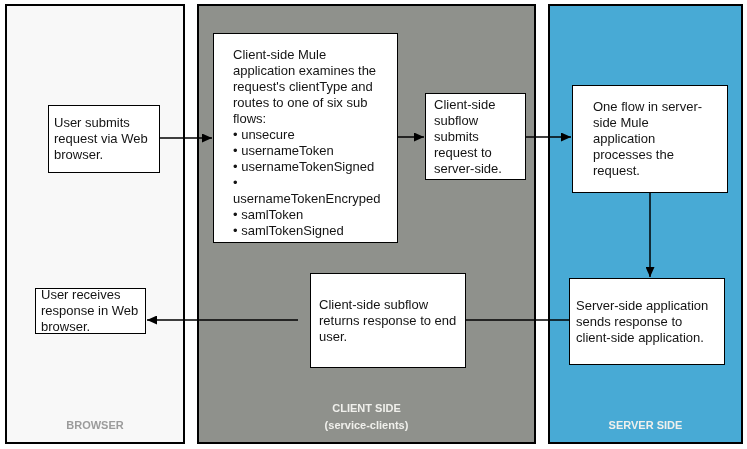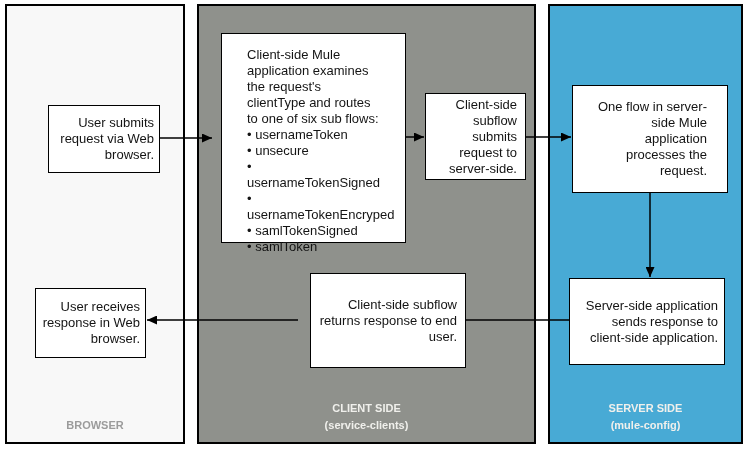--- a/index.html
+++ b/index.html
@@ -26,32 +26,32 @@
   }
   .label-browser { color:#9b9b9b; }
   .label-client, .label-server { color:#f0f0ec; }
 
   .box {
     position:absolute;
     background:#ffffff;
     border:1px solid #000;
     box-sizing:border-box;
     display:flex; align-items:center; justify-content:center;
-    text-align:right;
+    text-align:left;
     font-size:13px; line-height:16px; color:#141414;
     z-index:3;
   }
   .box-user-submits    { left:48px;  top:105px; width:112px; height:68px;  padding:15px 5px; }
   .box-examine         { left:213px; top:33px;  width:185px; height:210px;
-                         display:block; text-align:left; padding:13px 25px;margin-left:8px; }
+                         display:block; text-align:left; padding:13px 19px; }
   .box-subflow-submits { left:425px; top:93px;  width:101px; height:87px;  padding:0 8px; }
   .box-one-flow        { left:572px; top:85px;  width:156px; height:108px; padding:0 20px; }
   .box-server-response { left:569px; top:278px; width:156px; height:87px;  padding:0 6px; }
   .box-subflow-returns { left:298px; top:273px; width:156px; height:95px;  padding:0 8px;margin-left:12px; }
-  .box-user-receives   { left:35px;  top:288px; width:111px; height:70px;  padding:0 5px; }
+  .box-user-receives   { left:35px;  top:288px; width:111px; height:46px;  padding:0 5px; }
 
   .bullet-list { margin:0; padding:0; list-style:none; }
   .arrows {
     position:absolute; left:0; top:0;
     width:747px; height:449px;
     z-index:2; pointer-events:none;
   }
   .arrows line { stroke:#000; stroke-width:1.5; }
 </style>
 </head>
@@ -66,21 +66,20 @@
   <section class="panel panel-client">
     <div class="panel-label label-client">
       <div>CLIENT SIDE</div>
       <div>(service-clients)</div>
     </div>
   </section>
 
   <section class="panel panel-server">
     <div class="panel-label label-server">
       <div>SERVER SIDE</div>
-      <div>(mule-config)</div>
     </div>
   </section>
 
   <svg class="arrows" viewBox="0 0 747 449" xmlns="http://www.w3.org/2000/svg">
     <defs>
       <marker id="ah" markerWidth="10" markerHeight="9" refX="10" refY="4.5" orient="auto" markerUnits="userSpaceOnUse">
         <path d="M0,0 L10,4.5 L0,9 z" fill="#000"></path>
       </marker>
     </defs>
     <line x1="146" y1="138" x2="212" y2="138" marker-end="url(#ah)"></line>
@@ -89,26 +88,26 @@
     <line x1="650" y1="193" x2="650" y2="277" marker-end="url(#ah)"></line>
     <line x1="569" y1="320" x2="455" y2="320" marker-end="url(#ah)"></line>
     <line x1="298" y1="320" x2="147" y2="320" marker-end="url(#ah)"></line>
   </svg>
 
   <div class="box box-user-submits">User submits request via Web browser.</div>
 
   <div class="box box-examine">
     <div>Client-side Mule application examines the request's clientType and routes to one of six sub flows:</div>
     <div class="bullet-list">
+      <div>• unsecure</div>
       <div>• usernameToken</div>
-      <div>• unsecure</div>
       <div>• usernameTokenSigned</div>
       <div>• usernameTokenEncryped</div>
+      <div>• samlToken</div>
       <div>• samlTokenSigned</div>
-      <div>• samlToken</div>
     </div>
   </div>
 
   <div class="box box-subflow-submits">Client-side subflow submits request to server-side.</div>
 
   <div class="box box-one-flow">One flow in server-side Mule application processes the request.</div>
 
   <div class="box box-server-response">Server-side application sends response to client-side application.</div>
 
   <div class="box box-subflow-returns">Client-side subflow returns response to end user.</div>

